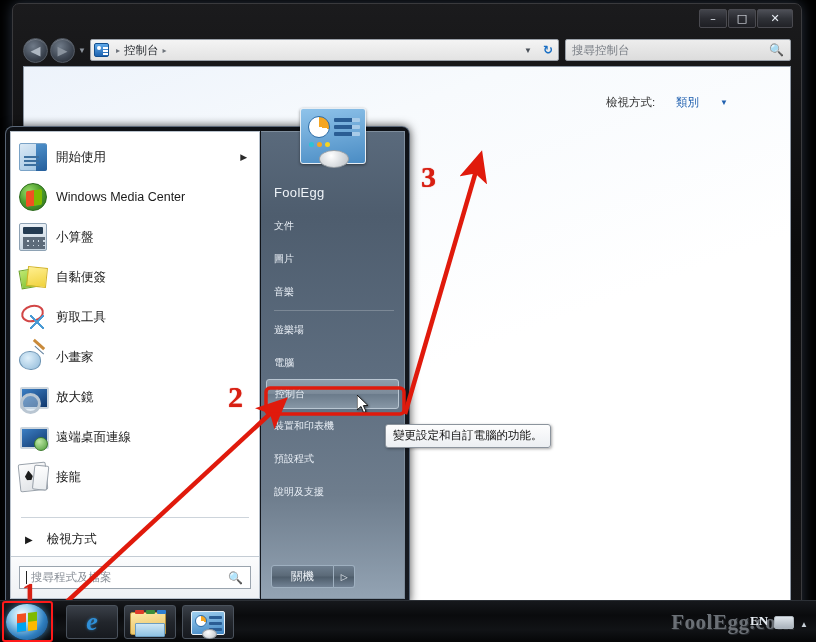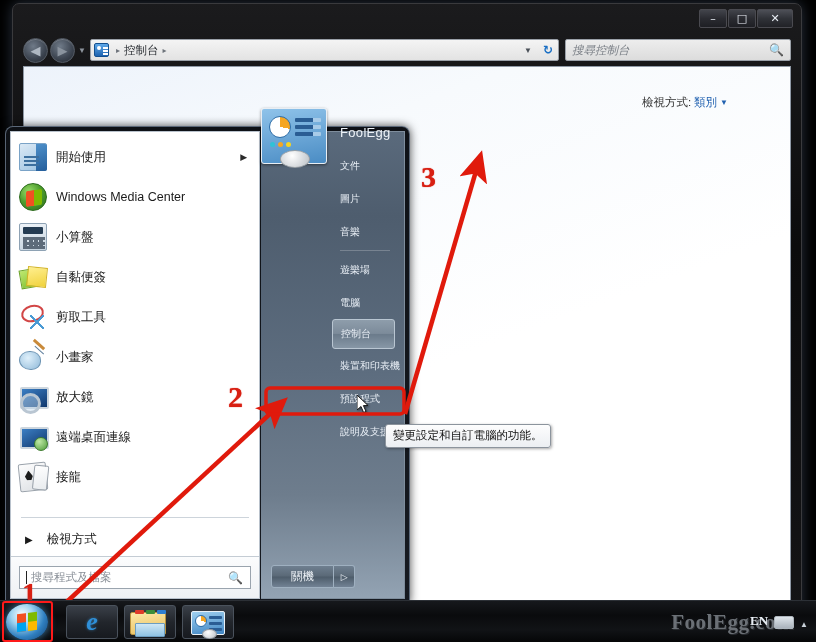--- a/index.html
+++ b/index.html
@@ -79,38 +79,38 @@
   }
   .bc-refresh {
     position:absolute; right:5px; color:#1a6fc4; font-size:12px; font-weight:bold;
   }
   #searchbox {
     width:226px; height:22px; margin-left:6px;
     background:linear-gradient(180deg,#ededed,#dcdcdc);
     border:1px solid #9aa0a8; border-radius:2px;
     display:flex; align-items:center; padding:0 6px; position:relative;
   }
-  #searchbox .ph { font-size:11.5px; color:#7a7f86; font-style:italic; }
+  #searchbox .ph { font-size:11.5px; color:#7a7f86; }
   #searchbox .mag {
     position:absolute; right:6px; color:#2a6ec0; font-size:12px;
   }
 
   
   #cp-client {
     position:absolute; left:10px; top:62px; right:10px; bottom:8px;
     background:linear-gradient(160deg,#edf3fb 0%,#f7fafd 22%,#ffffff 55%,#ffffff 100%);
     border:1px solid #8f99a6;
   }
   #cp-title {
     position:absolute; left:78px; top:25px;
     font-size:16.5px; color:#17457e; letter-spacing:1px;
   }
   #viewby {
     position:absolute; right:62px; top:28px;
-    font-size:11.5px; color:#333; display:flex; align-items:center; gap:3px;text-align:right;
+    font-size:11.5px; color:#333; display:flex; align-items:center; gap:21px;text-align:right;
   }
   #viewby .val { color:#2161b0; }
   #viewby .caret { color:#2161b0; font-size:8px; }
 
   
   .cat { position:absolute; display:flex; gap:9px; }
   .cat-icon { width:44px; height:42px; position:relative; flex:0 0 44px; }
   .cat-body { padding-top:1px; }
   .cat-title {
     font-size:14.5px; color:#2f7d23; letter-spacing:.5px; line-height:18px;
@@ -293,21 +293,21 @@
   }
   #sm-search .caret-line{ width:1px; height:13px; background:#222; margin-right:4px;}
   #sm-search .ph { font-size:11.5px; color:#8a9098; }
   #sm-search .mag { position:absolute; right:7px; color:#2a6ec0; font-size:12px; }
 
   
   #sm-right {
     width:145px; margin-left:1px;
     background:linear-gradient(180deg,#5a6a7c 0%,#4e5d6e 18%,#5d6d7f 52%,#6e7d8d 78%,#93a3b3 100%);
     border:1px solid #7e8d9c; border-left:none;
-    position:relative; display:flex; flex-direction:row;
+    position:relative; display:flex; flex-direction:column;
   }
   #sm-userpic {
     height:60px; display:flex; align-items:flex-start; justify-content:center;
     padding-top:0px; position:relative; top:-24px;
   }
   .userpic-box {
     width:66px; height:56px; border-radius:3px;
     background:linear-gradient(170deg,#8fc3ea,#4a8cc4);
     border:1px solid #e8eef4; position:relative;
     box-shadow:0 1px 3px rgba(0,0,0,.45);

